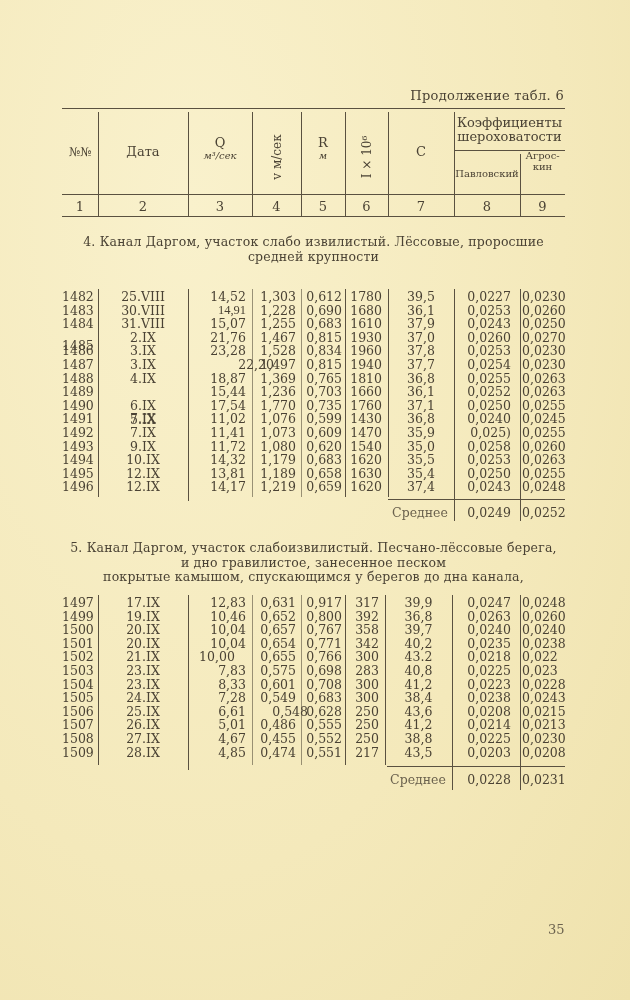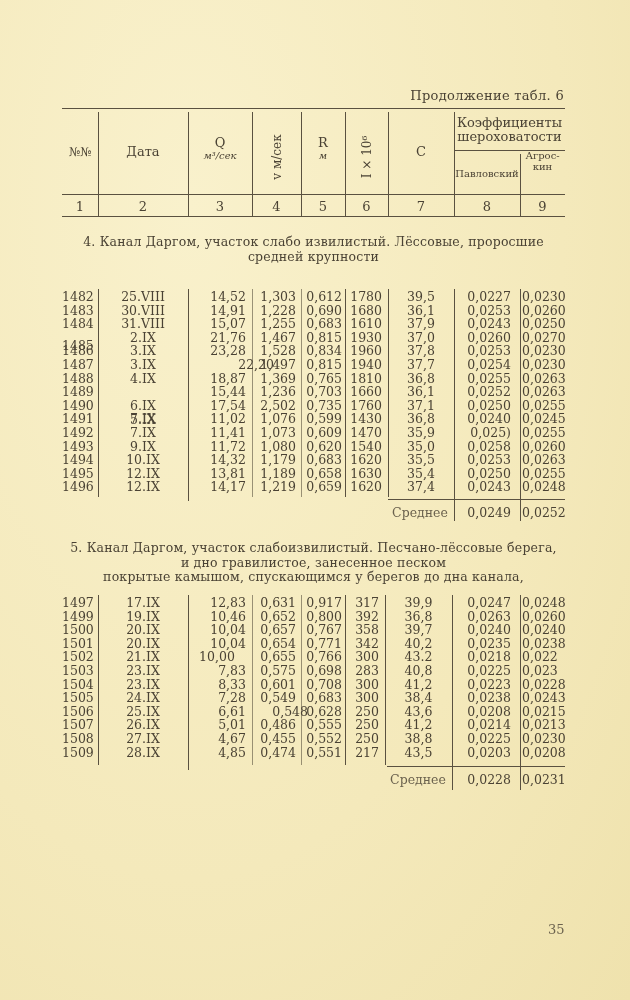--- a/index.html
+++ b/index.html
@@ -102,21 +102,21 @@
     <span class="c r" style="left:252px;width:44px;">1,303</span>
     <span class="c r" style="left:301px;width:41px;">0,612</span>
     <span class="c r" style="left:345px;width:37px;">1780</span>
     <span class="c ctr" style="left:388px;width:66px;">39,5</span>
     <span class="c r" style="left:454px;width:57px;">0,0227</span>
     <span class="c" style="left:522px;">0,0230</span>
   </div>
   <div class="row">
     <span class="c r" style="left:62px;width:30px;">1483</span>
     <span class="c ctr" style="left:98px;width:90px;">30.VIII</span>
-    <span class="c r" style="left:188px;width:58px;">14,91</span>
+    <span class="c r" style="left:188px;width:58px;font-family:Liberation Serif, serif;">14,91</span>
     <span class="c r" style="left:252px;width:44px;">1,228</span>
     <span class="c r" style="left:301px;width:41px;">0,690</span>
     <span class="c r" style="left:345px;width:37px;">1680</span>
     <span class="c ctr" style="left:388px;width:66px;">36,1</span>
     <span class="c r" style="left:454px;width:57px;">0,0253</span>
     <span class="c" style="left:522px;">0,0260</span>
   </div>
   <div class="row">
     <span class="c r" style="left:62px;width:30px;">1484</span>
     <span class="c ctr" style="left:98px;width:90px;">31.VIII</span>
@@ -180,21 +180,21 @@
     <span class="c r" style="left:301px;width:41px;">0,703</span>
     <span class="c r" style="left:345px;width:37px;">1660</span>
     <span class="c ctr" style="left:388px;width:66px;">36,1</span>
     <span class="c r" style="left:454px;width:57px;">0,0252</span>
     <span class="c" style="left:522px;">0,0263</span>
   </div>
   <div class="row">
     <span class="c r" style="left:62px;width:30px;">1490</span>
     <span class="c ctr" style="left:98px;width:90px;">6.IX</span>
     <span class="c r" style="left:188px;width:58px;">17,54</span>
-    <span class="c r" style="left:252px;width:44px;">2,502</span>
+    <span class="c r" style="left:252px;width:44px;">1,770</span>
     <span class="c r" style="left:301px;width:41px;">0,735</span>
     <span class="c r" style="left:345px;width:37px;">1760</span>
     <span class="c ctr" style="left:388px;width:66px;">37,1</span>
     <span class="c r" style="left:454px;width:57px;">0,0250</span>
     <span class="c" style="left:522px;">0,0255</span>
   </div>
   <div class="row">
     <span class="c r" style="left:62px;width:30px;">1491</span>
     <span class="c ctr" style="left:98px;width:90px;">7.IX</span>
     <span class="c r" style="left:188px;width:58px;">11,02</span>

